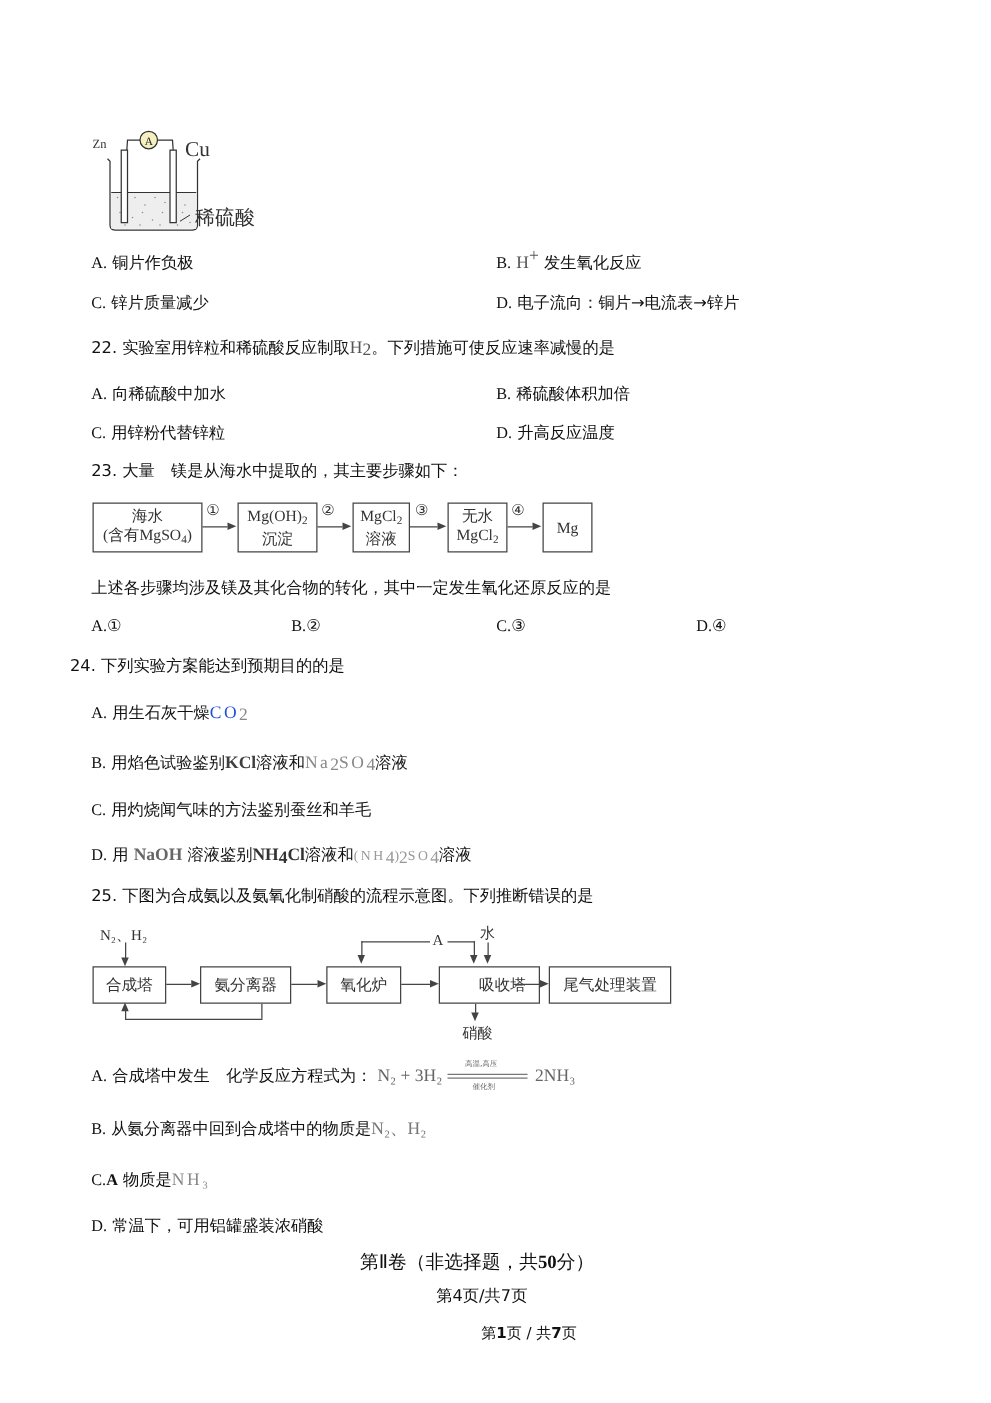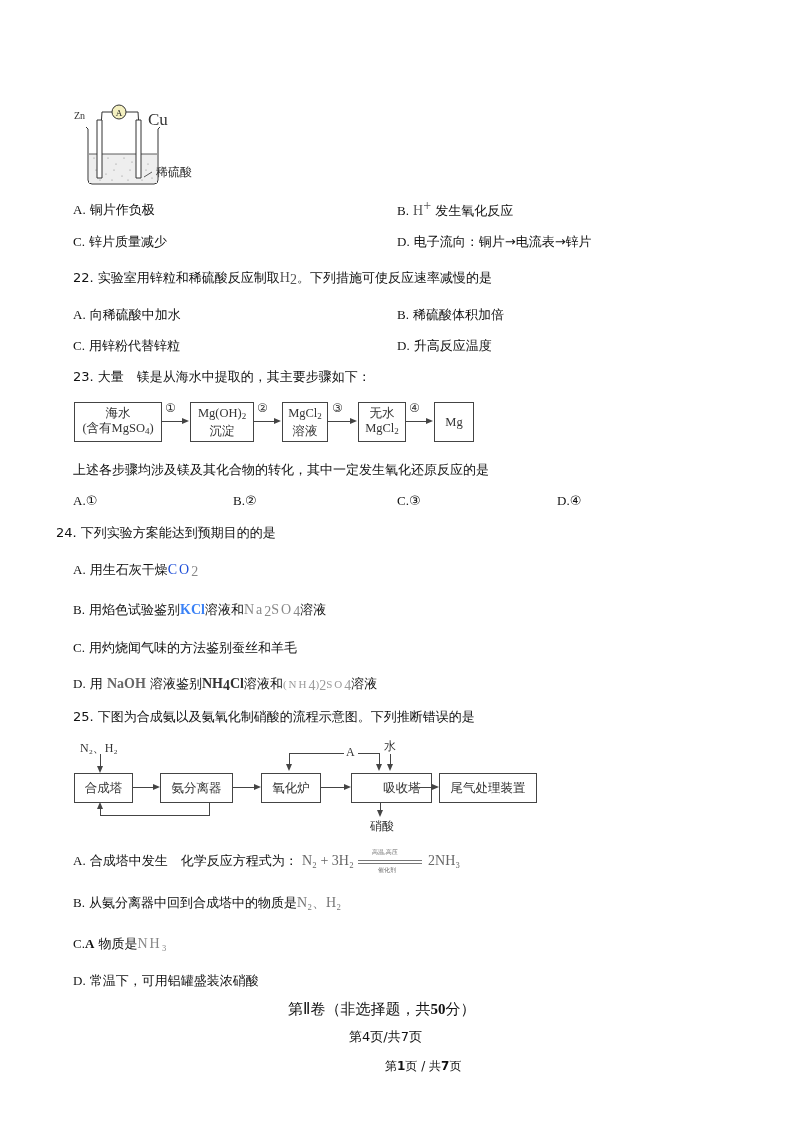--- a/index.html
+++ b/index.html
@@ -57,21 +57,21 @@
         <circle cx="72" cy="88" r="0.6"></circle>
     </g>
     <line x1="19" y1="62" x2="87" y2="62" stroke="#333" stroke-width="0.8"></line>
 
     <path d="M27,28 L27,86 L32,86 L32,28 Z" fill="#fff" stroke="#333" stroke-width="1"></path>
     <path d="M66,28 L66,86 L71,86 L71,28 Z" fill="#fff" stroke="#333" stroke-width="1"></path>
     <line x1="74" y1="85" x2="82" y2="80" stroke="#333" stroke-width="0.8"></line>
   </svg>
   <span class="abs ser" style="left:4px;top:18px;font-size:10px;color:#333;">Zn</span>
   <span class="abs ser" style="left:78px;top:18px;font-size:17px;color:#333;">Cu</span>
-  <span class="abs" style="left:86px;top:72px;font-size:12px;color:#333;">稀硫酸</span>
+  <span class="abs" style="left:86px;top:72px;font-size:16px;color:#333;">稀硫酸</span>
 </div>
 
 <div class="abs" style="left:73px;top:201px;">
   <span class="ser">A.</span>
   <span>铜片作负极</span>
 </div>
 <div class="abs" style="left:397px;top:198px;">
   <span class="ser">B.</span>
   <span class="chem">H</span><sup class="chem">+</sup>
   <span>发生氧化反应</span>
@@ -142,21 +142,21 @@
 <div class="abs" style="left:73px;top:493px;"><span class="ser">A.</span><span>①</span></div>
 <div class="abs" style="left:233px;top:493px;"><span class="ser">B.</span><span>②</span></div>
 <div class="abs" style="left:397px;top:493px;text-align:right;"><span class="ser">C.</span><span>③</span></div>
 <div class="abs" style="left:557px;top:493px;"><span class="ser">D.</span><span>④</span></div>
 
 <div class="abs" style="left:56px;top:524px;">24. 下列实验方案能达到预期目的的是</div>
 <div class="abs" style="left:73px;top:561px;">
   <span class="ser">A.</span> <span>用生石灰干燥</span><span class="chem" style="color:#1d4ed8;letter-spacing:2px;">CO</span><sub class="chem" style="color:#888;">2</sub>
 </div>
 <div class="abs" style="left:73px;top:601px;">
-  <span class="ser">B.</span> <span>用焰色试验鉴别</span><span class="chem-dark" style="color:#3b82f6;">KCl</span><span>溶液和</span><span class="chem" style="color:#888;letter-spacing:2px;text-align:center;">Na</span><sub class="chem" style="color:#888;">2</sub><span class="chem" style="color:#888;letter-spacing:2px;">SO</span><sub class="chem" style="color:#888;">4</sub><span>溶液</span>
+  <span class="ser">B.</span> <span>用焰色试验鉴别</span><span class="chem-dark" style="color:#404040;">KCl</span><span>溶液和</span><span class="chem" style="color:#888;letter-spacing:2px;text-align:center;">Na</span><sub class="chem" style="color:#888;">2</sub><span class="chem" style="color:#888;letter-spacing:2px;">SO</span><sub class="chem" style="color:#888;">4</sub><span>溶液</span>
 </div>
 <div class="abs" style="left:73px;top:639px;">
   <span class="ser">C.</span> <span>用灼烧闻气味的方法鉴别蚕丝和羊毛</span>
 </div>
 <div class="abs" style="left:73px;top:675px;">
   <span class="ser">D.</span> <span>用</span>
   <span class="chem-dark" style="color:#666;margin-top:16px;">NaOH</span>
   <span>溶液鉴别</span><span class="chem-dark" style="color:#333;">NH</span><sub class="chem-dark">4</sub><span class="chem-dark" style="color:#333;">Cl</span><span>溶液和</span><span class="chem" style="color:#999;font-size:11px;letter-spacing:2px;">(NH</span><sub class="chem" style="color:#999;">4</sub><span class="chem" style="color:#999;font-size:11px;">)</span><sub class="chem" style="color:#999;">2</sub><span class="chem" style="color:#999;font-size:11px;letter-spacing:2px;">SO</span><sub class="chem" style="color:#999;">4</sub><span>溶液</span>
 </div>
 

